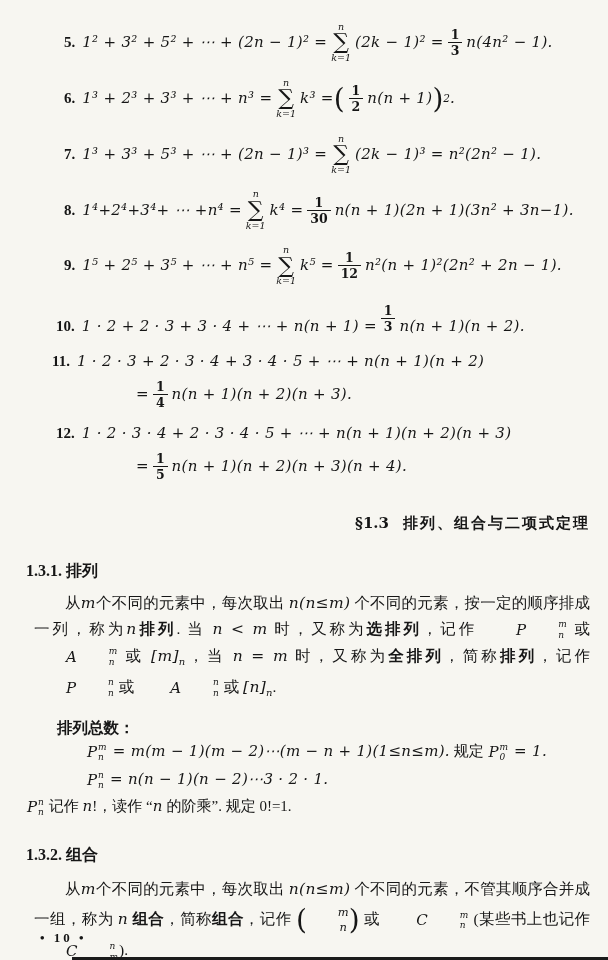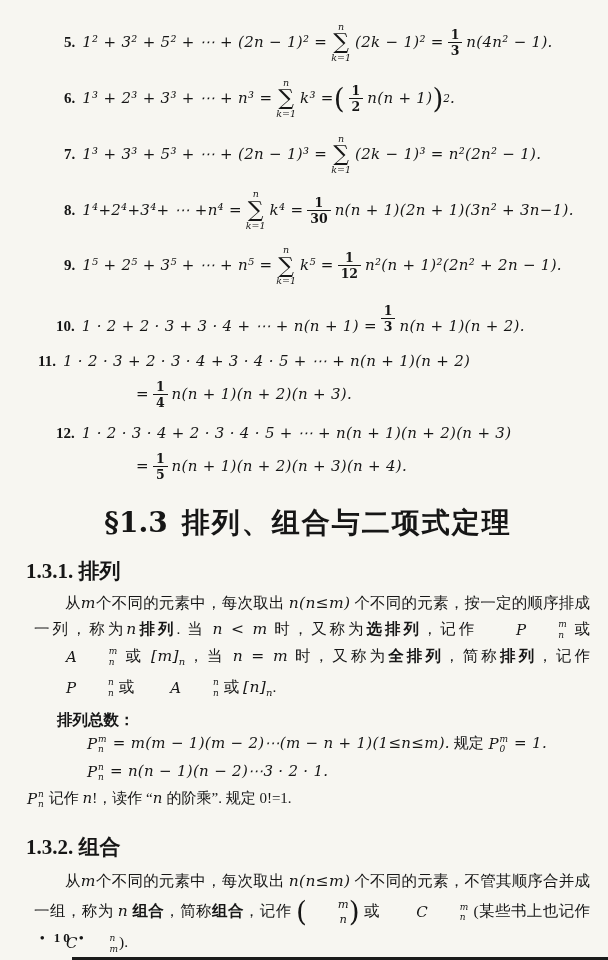--- a/index.html
+++ b/index.html
@@ -7,21 +7,21 @@
     width:608px;height:960px;position:relative;overflow:hidden;
     background:#f7f6f1;color:#161616;
     font-family:"Liberation Serif","DejaVu Serif",serif;
   }
   .page{padding:16px 18px 0 26px;}
   
   .fline{white-space:nowrap;font-size:15px;line-height:1;display:flex;align-items:center;}
   #l5 {margin:6px 0 0 38px;}
   #l6,#l7,#l8,#l9{margin:14px 0 0 38px;}
   #l10{margin:16px 0 0 30px;align-items:flex-end;}
-  #l11a{margin:20px 0 0 12px;}
+  #l11a{margin:20px 0 0 26px;}
   #l11b{margin:10px 0 0 110px;}
   #l12a{margin:16px 0 8px 30px;}
   #l12b{margin:10px 0 0 110px;}
   .inum{font-weight:700;margin-right:7px;font-size:15px;}
   .math{font-family:"DejaVu Serif",serif;font-style:italic;letter-spacing:.3px;}
   .cjk{font-family:"Liberation Serif",serif;font-style:normal;}
   .bold{font-weight:700;font-family:"Liberation Sans",sans-serif;}
   
   .frac{display:inline-flex;flex-direction:column;align-items:center;vertical-align:middle;
         margin:0 4px;font-size:12.5px;font-style:normal;line-height:1.2;
@@ -39,27 +39,27 @@
   .ssk{display:inline-flex;flex-direction:column;align-items:flex-start;margin-left:1px;
        font-size:9px;font-style:italic;line-height:1.2;font-family:"DejaVu Serif",serif;}
   
   .bp{font-size:28px;line-height:0;vertical-align:middle;font-style:normal;
       font-family:"DejaVu Serif",serif;}
   .bst{display:inline-flex;flex-direction:column;align-items:center;vertical-align:middle;
        font-size:11.5px;font-style:italic;line-height:1.3;font-family:"DejaVu Serif",serif;}
   .msup{font-size:10.5px;font-style:italic;font-family:"DejaVu Serif",serif;vertical-align:10px;}
   .msub{font-size:10px;font-style:italic;font-family:"DejaVu Serif",serif;vertical-align:-4px;}
   
-  .sec-head{margin-top:28px;text-align:center;font-weight:700;font-size:28px;line-height:26px;}
+  .sec-head{margin-top:28px;text-align:right;font-weight:700;font-size:15px;line-height:26px;}
   .sec-num{font-family:"DejaVu Serif",serif;margin-right:14px;}
   .sec-title{font-family:"Liberation Sans",sans-serif;letter-spacing:2px;}
-  .sub-head{margin-top:24px;font-size:21px;font-weight:600;line-height:22px;}
+  .sub-head{margin-top:24px;font-size:16px;font-weight:600;line-height:22px;}
   .para{margin:8px 0 0 8px;font-size:15.5px;line-height:25px;text-indent:2em;text-align:justify;}
   .para2{line-height:29px;}
-  .label-line{margin-top:4px;font-size:15.5px;line-height:21px;text-indent:2em;font-weight:600;}
+  .label-line{margin-top:12px;font-size:15.5px;line-height:21px;text-indent:2em;font-weight:600;}
   .pf{margin-left:60px;font-size:15px;line-height:27px;white-space:nowrap;}
   .note{margin-left:0;font-size:15px;line-height:25px;}
   .footer{position:absolute;left:40px;bottom:14px;font-size:13px;font-weight:700;letter-spacing:3px;}
   .scan-line{position:absolute;left:72px;right:0;bottom:0;height:3px;background:#1b1b1b;}
 </style>
 </head>
 <body>
 
 <div class="page">
 

